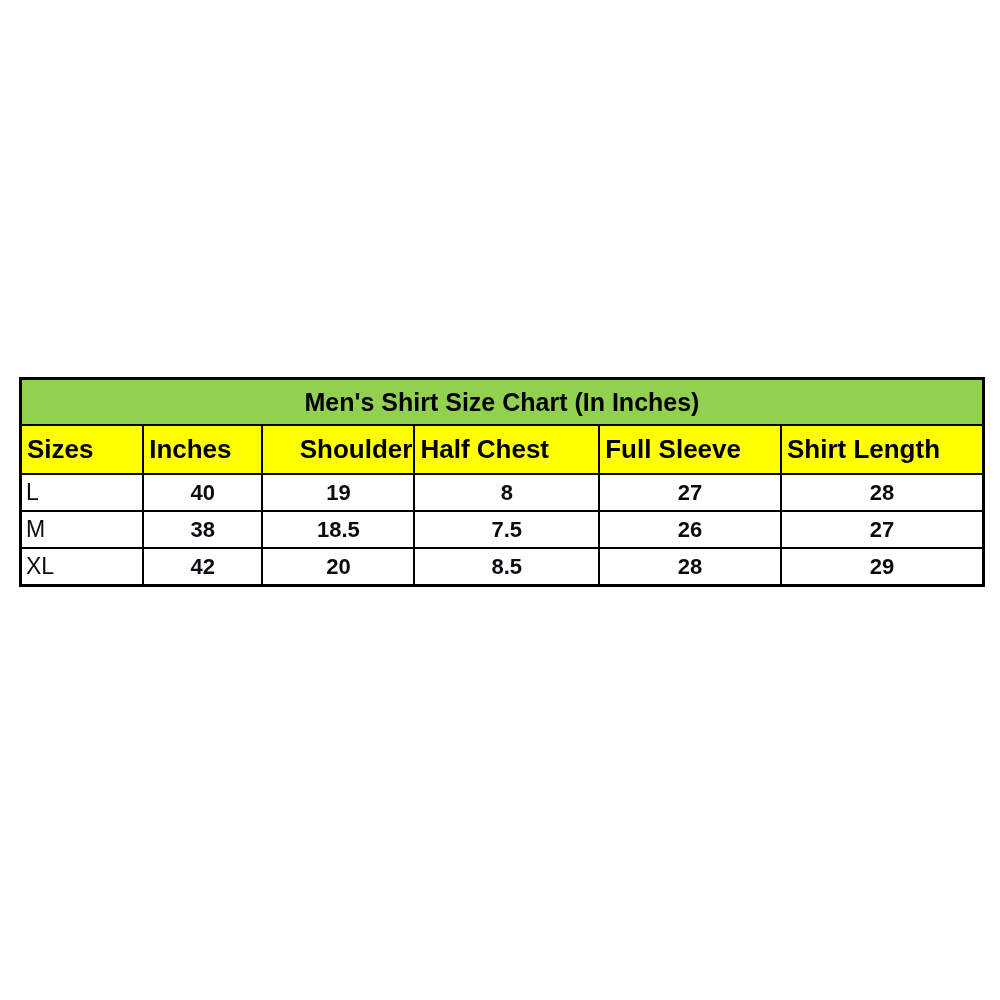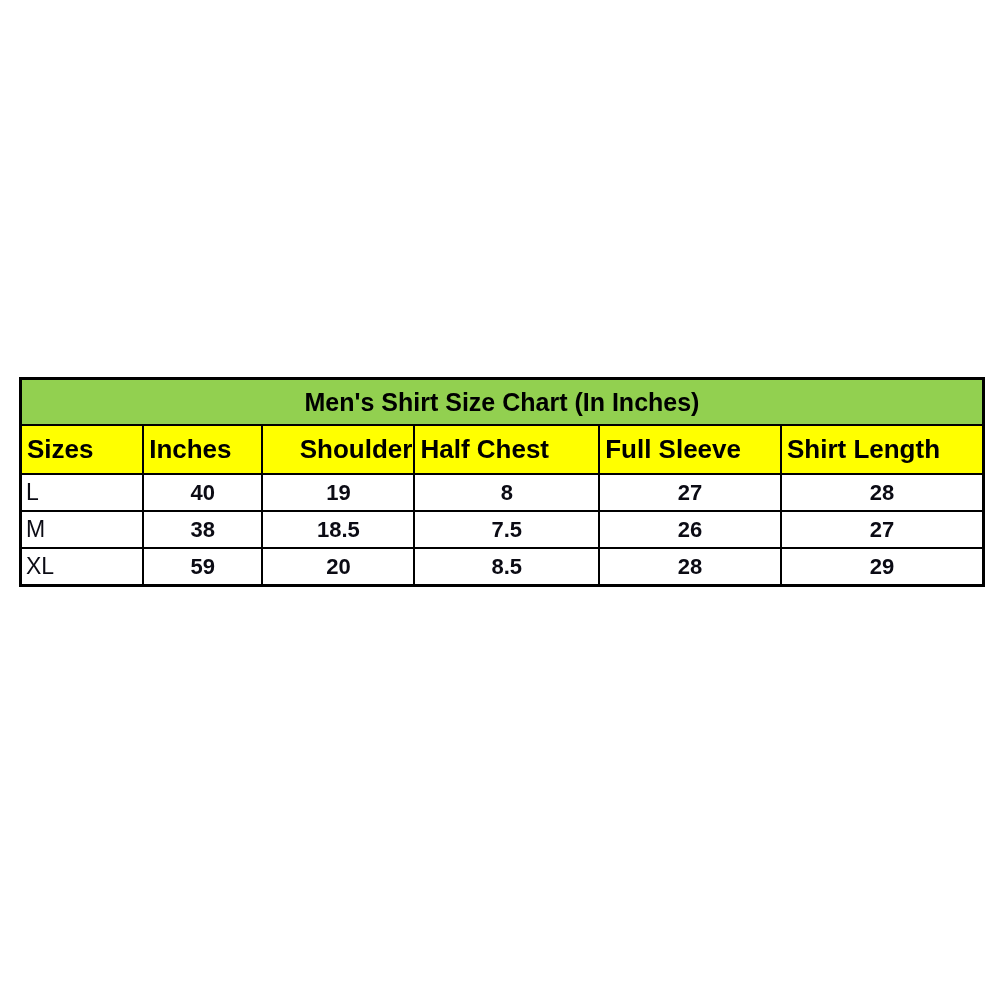--- a/index.html
+++ b/index.html
@@ -110,21 +110,21 @@
         <tr>
           <td class="size-cell">M</td>
           <td class="value-cell">38</td>
           <td class="value-cell">18.5</td>
           <td class="value-cell">7.5</td>
           <td class="value-cell">26</td>
           <td class="value-cell">27</td>
         </tr>
         <tr>
           <td class="size-cell">XL</td>
-          <td class="value-cell">59</td>
+          <td class="value-cell">42</td>
           <td class="value-cell">20</td>
           <td class="value-cell">8.5</td>
           <td class="value-cell">28</td>
           <td class="value-cell">29</td>
         </tr>
       </tbody>
   </table>
 </div>
 
 </body></html>

